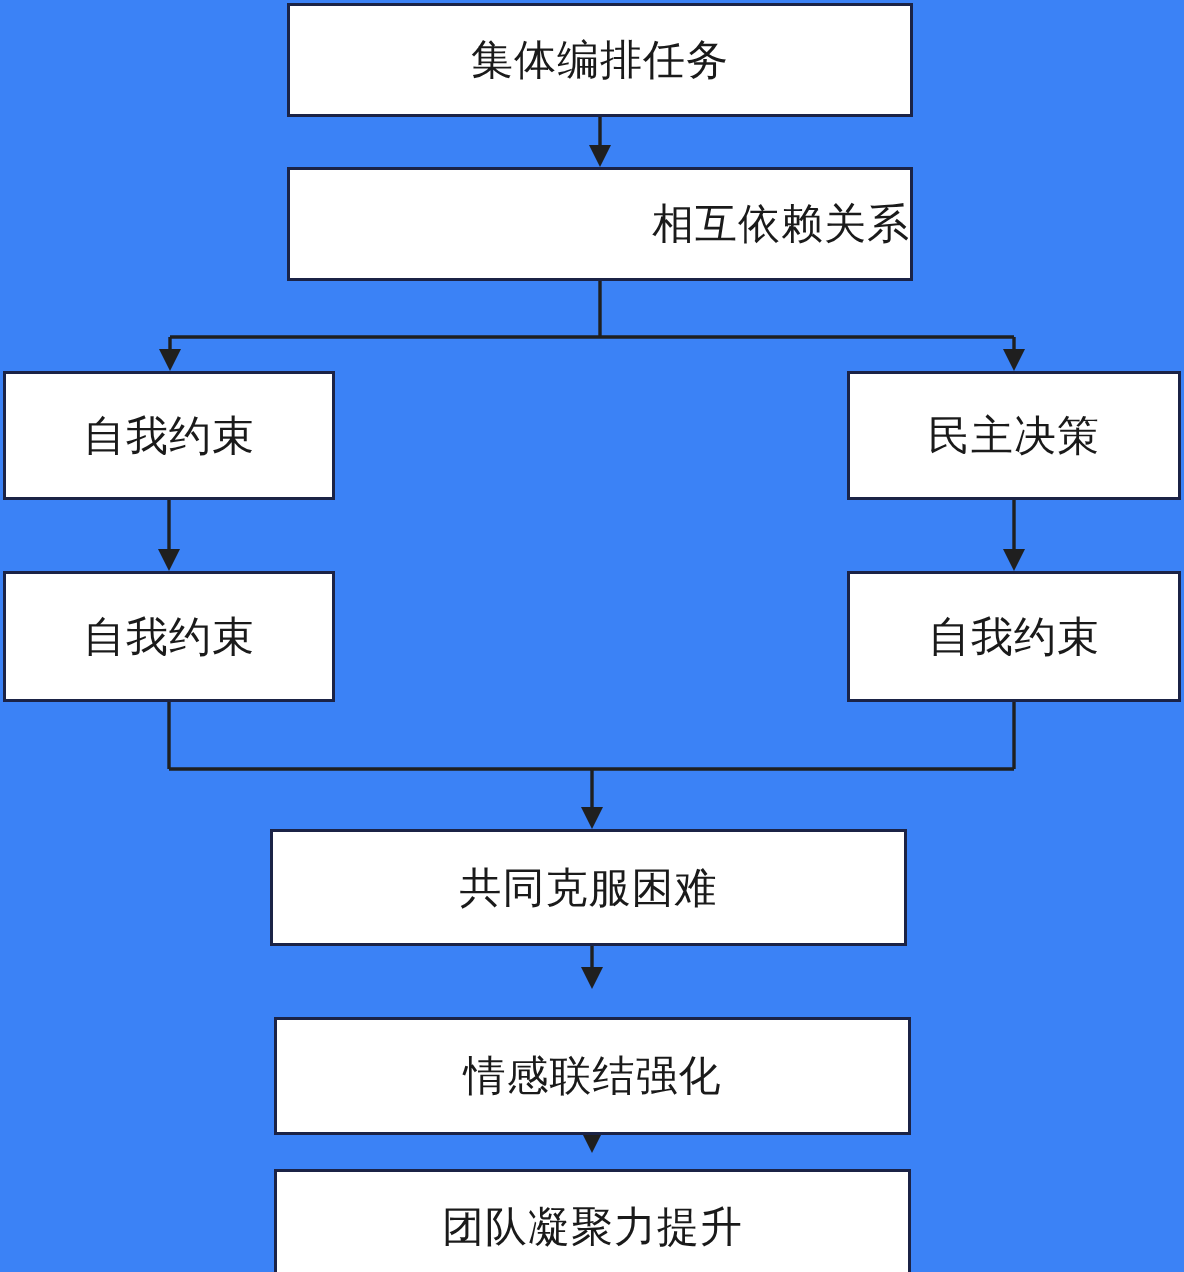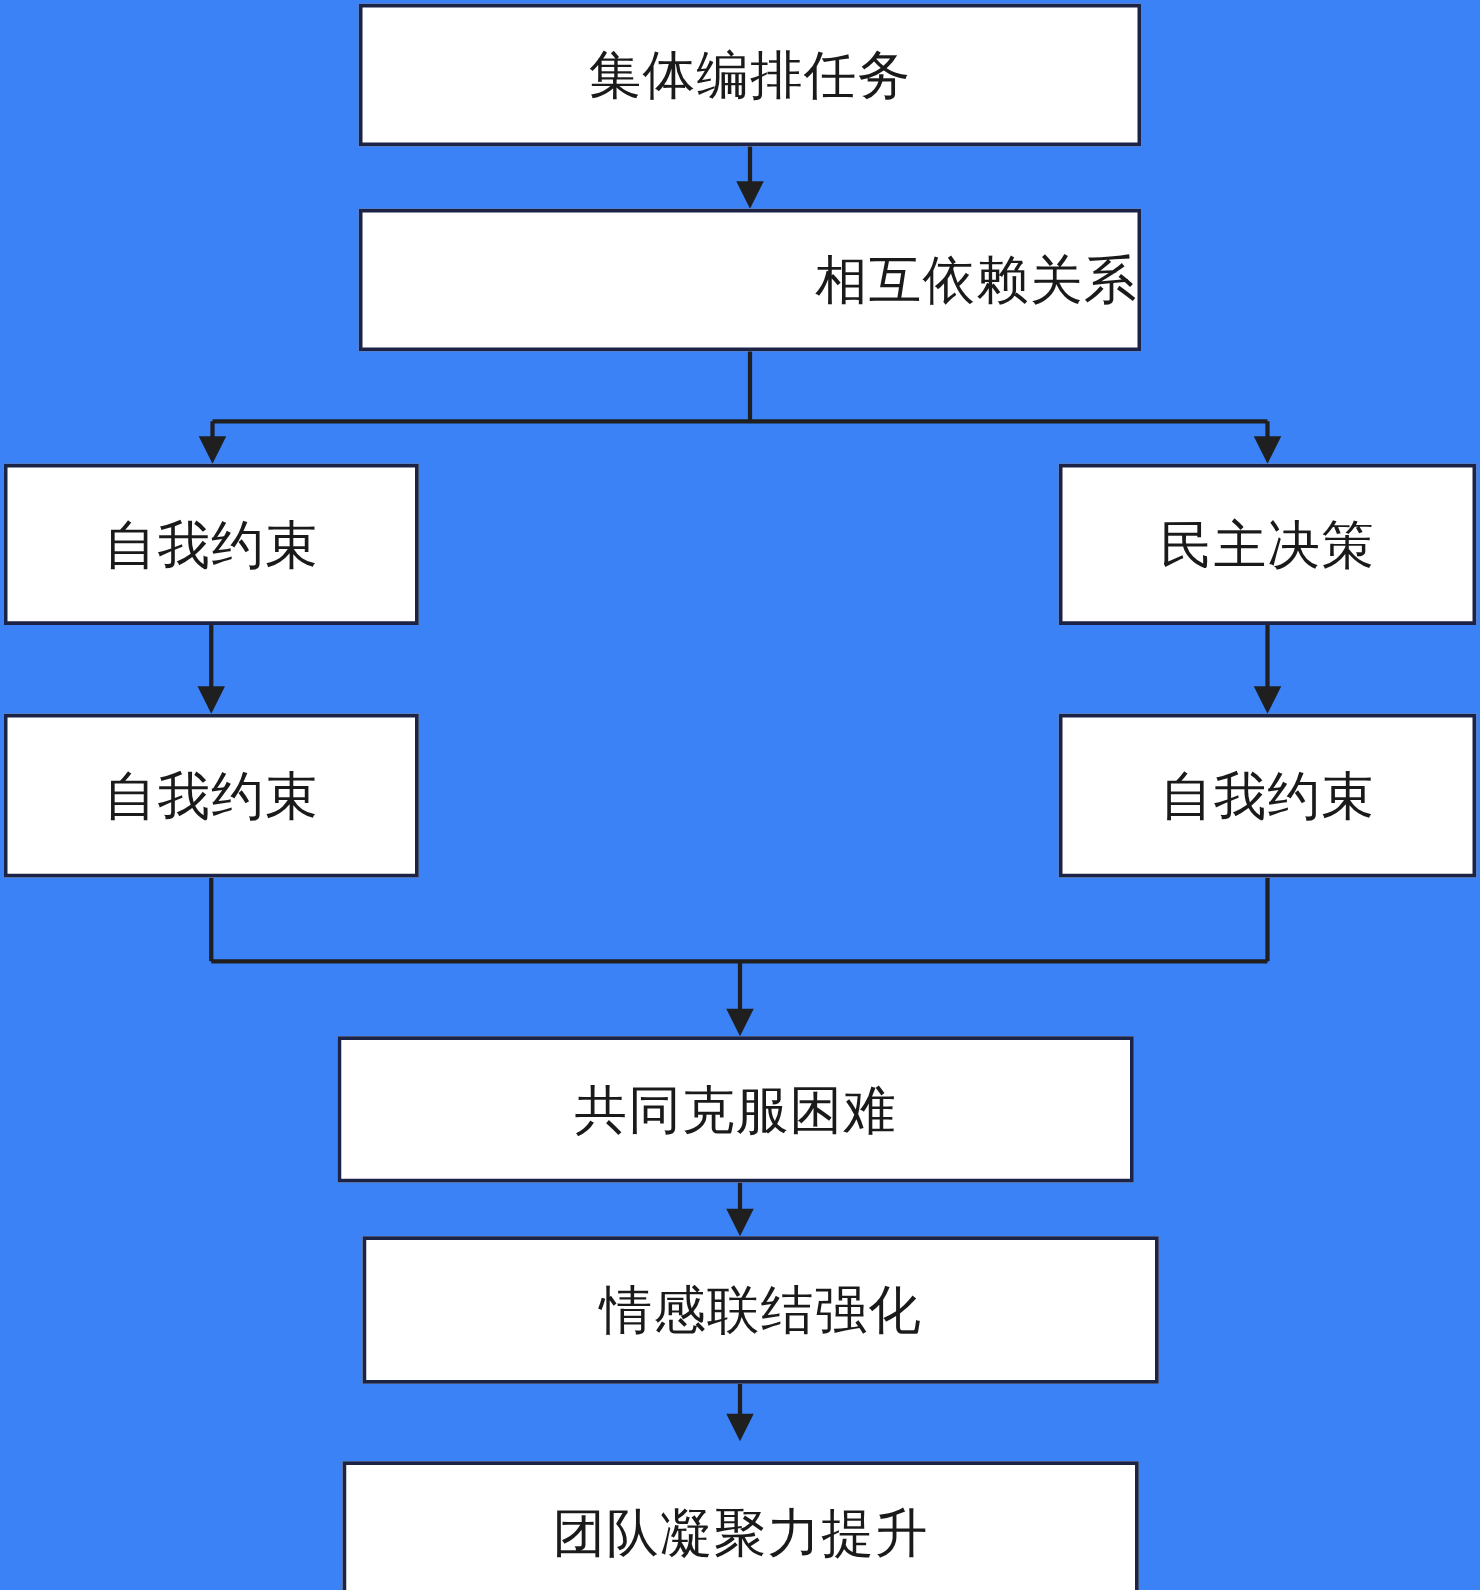--- a/index.html
+++ b/index.html
@@ -81,20 +81,20 @@
       </div>
       <div class="node" style="left: 3px; top: 571px; width: 332px; height: 131px; border-color: rgb(27, 35, 70); background: rgb(255, 255, 255);">
         <span class="label" style="color: rgb(26, 26, 26);">自我约束</span>
       </div>
       <div class="node" style="left: 847px; top: 571px; width: 334px; height: 131px; border-color: rgb(27, 35, 70); background: rgb(255, 255, 255);">
         <span class="label" style="color: rgb(26, 26, 26);">自我约束</span>
       </div>
       <div class="node" style="left: 270px; top: 829px; width: 637px; height: 117px; border-color: rgb(27, 35, 70); background: rgb(255, 255, 255);">
         <span class="label" style="color: rgb(26, 26, 26);">共同克服困难</span>
       </div>
-      <div class="node" style="left: 274px; top: 989px; width: 637px; height: 118px; border-color: rgb(27, 35, 70); background: rgb(255, 255, 255); margin-left: 16px;">
+      <div class="node" style="left: 274px; top: 1017px; width: 637px; height: 118px; border-color: rgb(27, 35, 70); background: rgb(255, 255, 255);">
         <span class="label" style="color: rgb(26, 26, 26);">情感联结强化</span>
       </div>
       <div class="node" style="left: 274px; top: 1169px; width: 637px; height: 116px; border-color: rgb(27, 35, 70); background: rgb(255, 255, 255);">
         <span class="label" style="color: rgb(26, 26, 26);">团队凝聚力提升</span>
       </div>
     </div>
 </div>
 
 </body></html>

